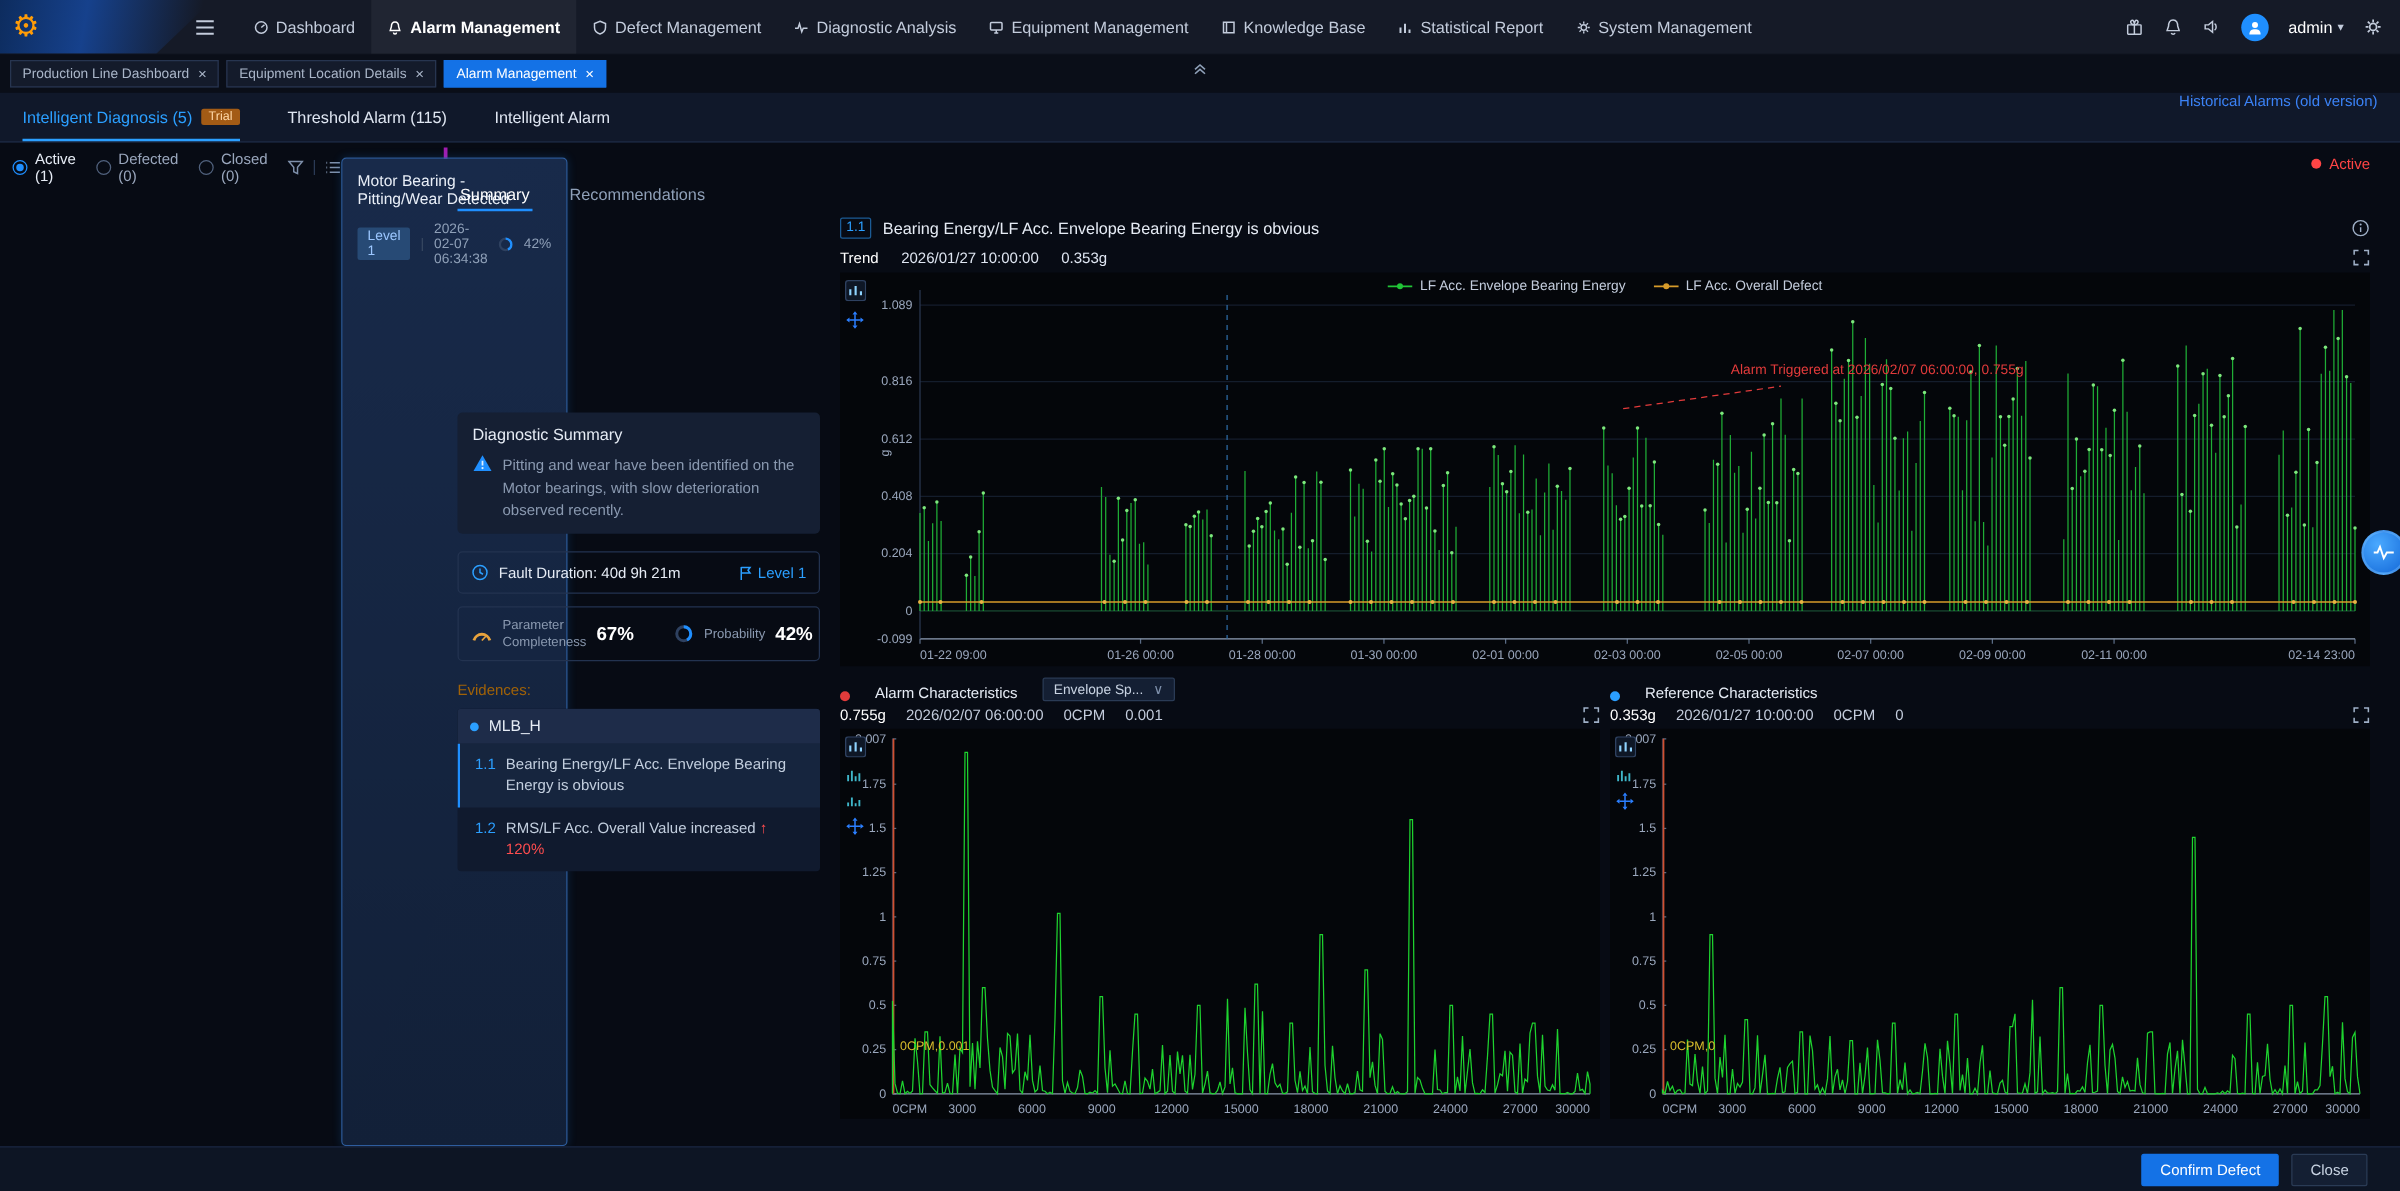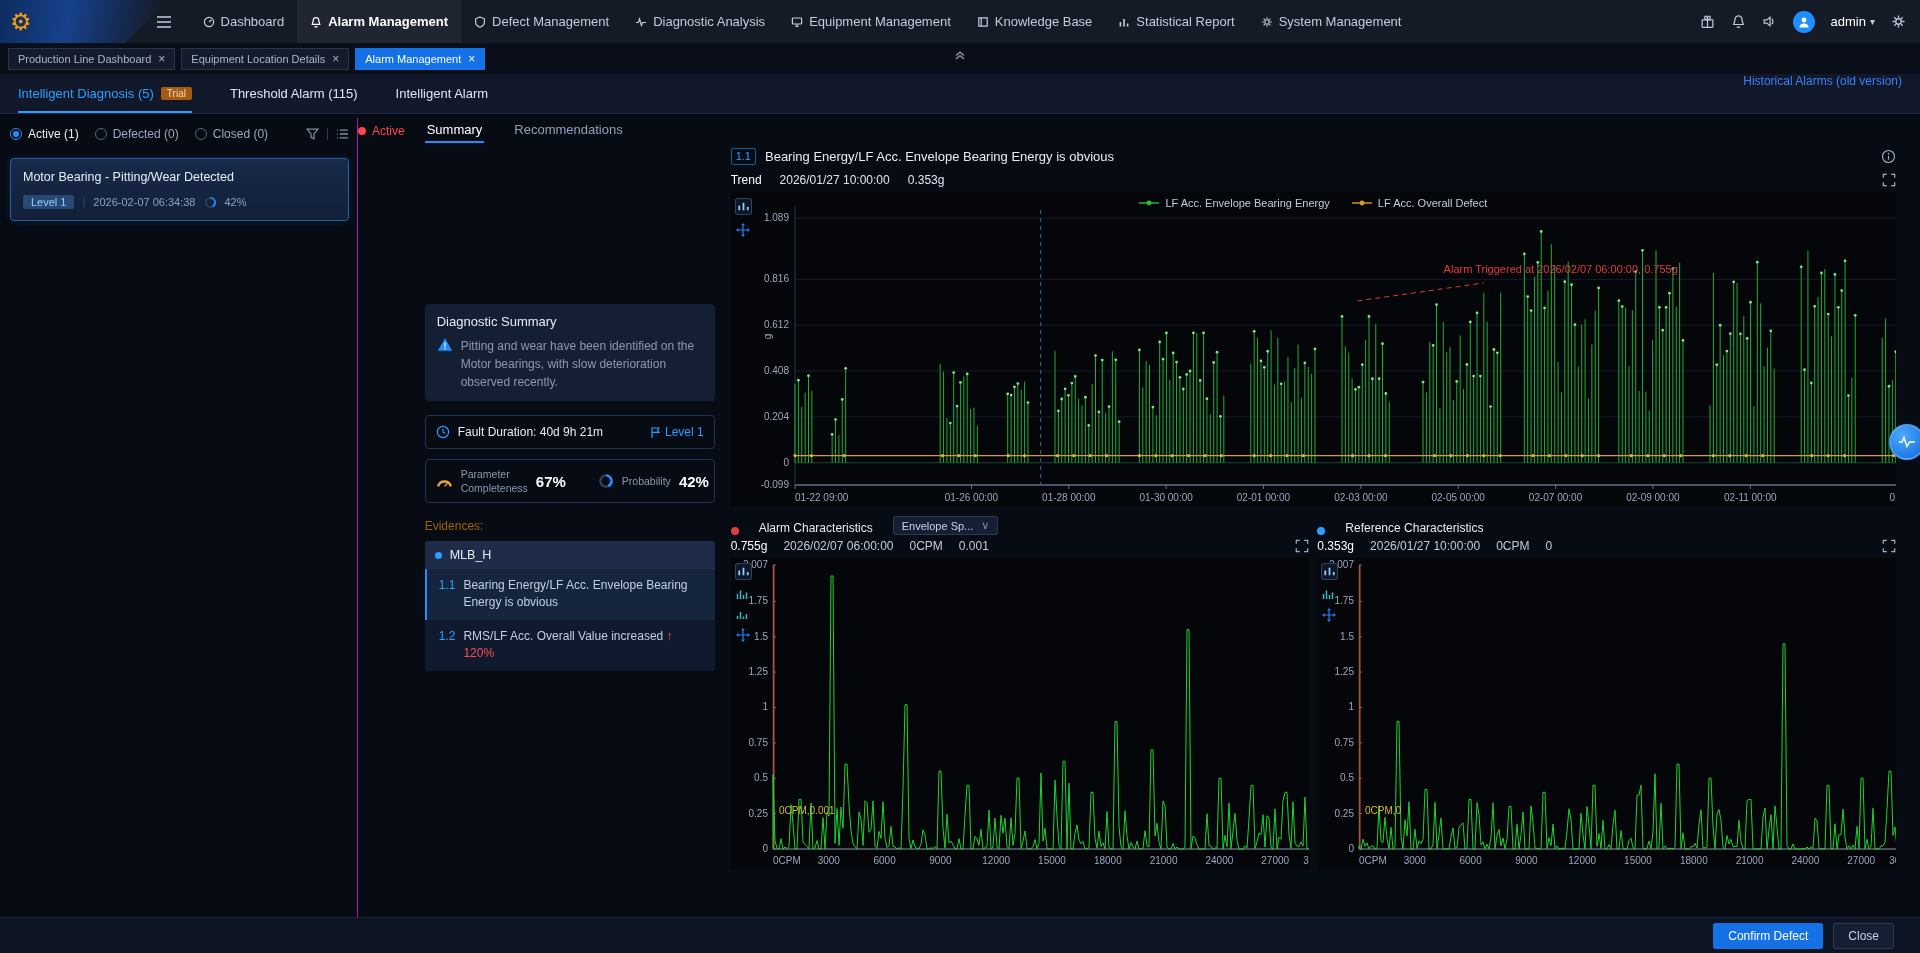--- a/index.html
+++ b/index.html
@@ -30,37 +30,37 @@
   
   .subtabs{height:40px;background:#10182a;border-bottom:1px solid #1c2a44;display:flex;padding:0 18px;gap:38px;flex:0 0 auto}
   .subtab{font-size:13px;color:#dfe6f2;height:100%;display:flex;align-items:center;cursor:pointer;position:relative;white-space:nowrap}
   .subtab.active{color:#2b9fff}
   .subtab.active::after{content:"";position:absolute;left:0;right:0;bottom:0;height:2px;background:#2b9fff}
   .trial{background:#a35b15;color:#ffd9a8;font-size:10px;padding:1px 6px;border-radius:2px;margin-left:7px;align-self:center}
   .historical{margin-left:auto;color:#3b82f6;font-size:12px;cursor:pointer}
 
   
   .body{flex:1;display:flex;padding:4px 12px 0 10px;min-height:0}
-  .list-panel{width:348px;flex:0 0 auto;display:flex;flex-direction:column;border-right:1px solid #a21caf;padding-right:8px}
+  .list-panel{width:348px;flex:0 0 auto;display:flex;flex-direction:row;border-right:3px solid #a21caf;padding-right:8px}
   .filter-row{height:32px;display:flex;align-items:center;gap:16px;font-size:12px}
   .radio{display:flex;align-items:center;gap:6px;color:#9aa7bd;cursor:pointer}
   .radio.checked{color:#e6ecf5}
   .rdot{width:12px;height:12px;border-radius:50%;border:1px solid #51627e;display:inline-block;position:relative;flex:0 0 auto}
   .radio.checked .rdot{border-color:#1f8fff}
   .radio.checked .rdot::after{content:"";position:absolute;inset:2px;background:#1f8fff;border-radius:50%}
   .filter-tools{margin-left:auto;display:flex;align-items:center;gap:8px}
   .vdiv{width:1px;height:12px;background:#2a3a55}
   .alarm-card{margin-top:8px;border:1px solid #2e5d9e;border-radius:4px;background:linear-gradient(180deg,#182a4a,#122038);padding:11px 12px;cursor:pointer;box-shadow:0 0 8px rgba(31,143,255,.18)}
   .alarm-card .title{font-size:12.5px;color:#e8eef7}
   .alarm-card .meta{margin-top:11px;display:flex;align-items:center;gap:8px;font-size:11px;color:#8fa0b8}
   .lvl-badge{background:#274a75;color:#9cc7ff;padding:1px 8px;border-radius:2px;font-size:11px}
   .sep{color:#3a4a63}
 
   
-  .detail{flex:1;display:flex;flex-direction:row;min-width:0}
+  .detail{flex:1;display:flex;flex-direction:column;min-width:0}
   .detail-top{height:26px;display:flex;justify-content:flex-end;align-items:center;padding-right:12px;gap:6px}
   .status-dot{width:8px;height:8px;border-radius:50%;background:#ff4545}
   .status-txt{color:#ff4545;font-size:12px}
   .detail-main{flex:1;display:flex;min-height:0}
 
   .summary-col{width:300px;flex:0 0 auto;display:flex;flex-direction:column;padding:0 2px 0 8px}
   .sum-tabs{display:flex;gap:28px;height:30px;font-size:13px}
   .sum-tab{color:#8fa0b8;padding:4px 2px;cursor:pointer;align-self:flex-start}
   .sum-tab.active{color:#fff;border-bottom:2px solid #1f8fff}
   .diag-box{margin-top:156px;background:#151f33;border-radius:4px;padding:10px 12px}

